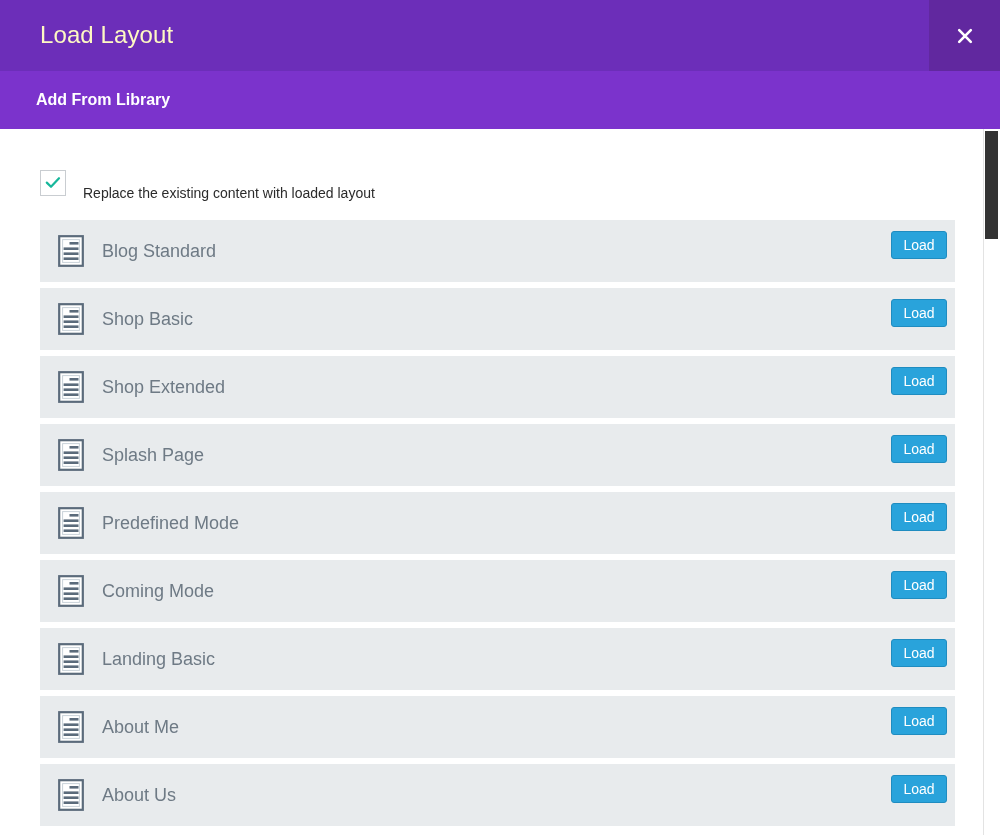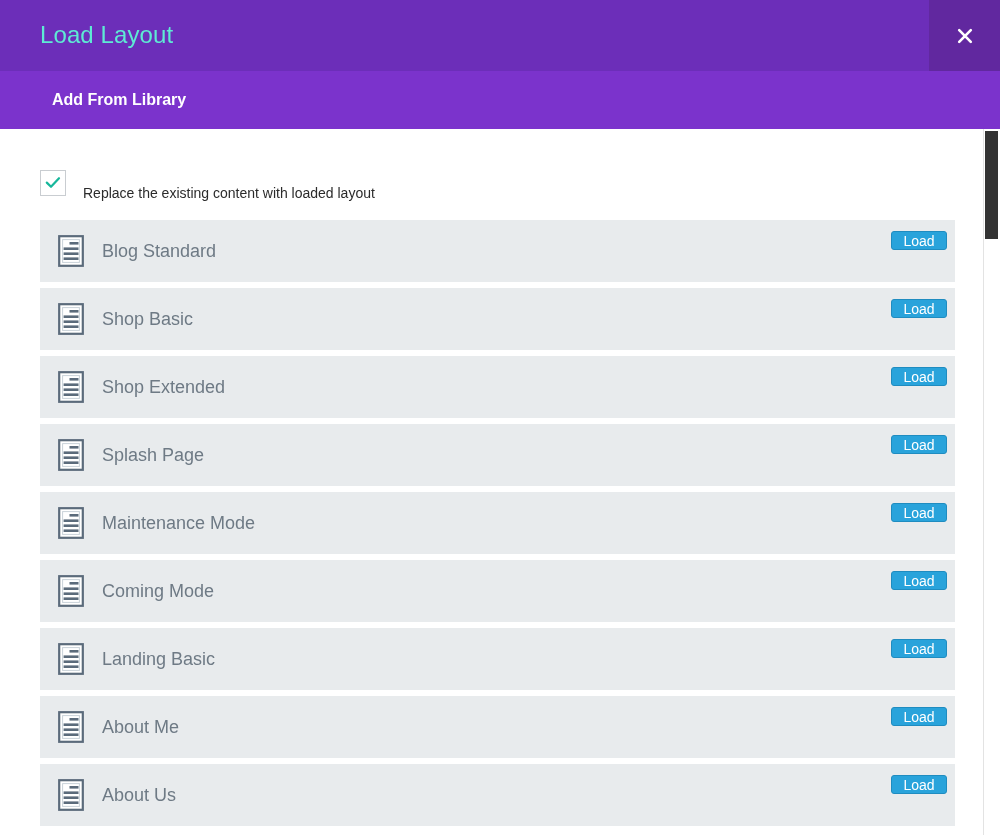--- a/index.html
+++ b/index.html
@@ -27,21 +27,21 @@
     width: 1000px;
     height: 71px;
     background: #6c2eb9;
   }
   .modal-title {
     position: absolute;
     left: 40px;
     top: 19px;
     font-size: 24px;
     font-weight: 400;
-    color: #5eead4;
+    color: #fef9c3;
     letter-spacing: 0.1px;
     line-height: 32px;
   }
   .close-box {
     position: absolute;
     right: 0; top: 0;
     width: 71px;
     height: 71px;
     background: #61289f;
     display: flex;
@@ -71,21 +71,21 @@
     cursor: pointer;
     white-space: nowrap;
   }
   .tab.tab-active {
     background: #8e3fe8;
     width: 244px;
     padding-left: 40px;
   }
   .tab.tab-inactive {
     background: transparent;
-    padding-left: 52px;
+    padding-left: 36px;
   }
 
   
   .modal-body {
     position: absolute;
     top: 129px; left: 0;
     width: 1000px;
     height: 706px;
     background: #ffffff;
     overflow: hidden;
@@ -148,21 +148,21 @@
     margin-left: 18px;
     font-size: 18px;
     color: #6e7a85;
     font-weight: 400;
   }
   .load-btn {
     position: absolute;
     right: 8px;
     top: 11px;
     width: 56px;
-    height: 19px;
+    height: 28px;
     background: #29a3db;
     border: 1px solid #1f8cc0;
     border-radius: 3px;
     box-sizing: border-box;
     color: #ffffff;
     font-size: 14px;
     font-family: "Liberation Sans", sans-serif;
     display: flex;
     align-items: center;
     justify-content: center;
@@ -286,21 +286,21 @@
           <span class="doc-icon">
             <svg width="26" height="32" viewBox="0 0 26 32">
               <rect x="1.2" y="1.2" width="23.6" height="29.6" fill="#ffffff" stroke="#5b6b7b" stroke-width="2.2"></rect>
               <rect x="4.6" y="4.6" width="16.8" height="22.8" fill="none" stroke="#c9d2d9" stroke-width="1"></rect>
               <rect x="11.5" y="7.0" width="9.0" height="2.6" fill="#5b6b7b"></rect>
               <rect x="5.6" y="12.4" width="14.9" height="2.6" fill="#5b6b7b"></rect>
               <rect x="5.6" y="17.4" width="14.9" height="2.6" fill="#5b6b7b"></rect>
               <rect x="5.6" y="22.4" width="14.9" height="2.6" fill="#5b6b7b"></rect>
             </svg>
           </span>
-          <span class="row-label">Maintenance Mode</span>
+          <span class="row-label">Predefined Mode</span>
           <button class="load-btn">Load</button>
         </div>
         <div class="layout-row">
           <span class="doc-icon">
             <svg width="26" height="32" viewBox="0 0 26 32">
               <rect x="1.2" y="1.2" width="23.6" height="29.6" fill="#ffffff" stroke="#5b6b7b" stroke-width="2.2"></rect>
               <rect x="4.6" y="4.6" width="16.8" height="22.8" fill="none" stroke="#c9d2d9" stroke-width="1"></rect>
               <rect x="11.5" y="7.0" width="9.0" height="2.6" fill="#5b6b7b"></rect>
               <rect x="5.6" y="12.4" width="14.9" height="2.6" fill="#5b6b7b"></rect>
               <rect x="5.6" y="17.4" width="14.9" height="2.6" fill="#5b6b7b"></rect>

